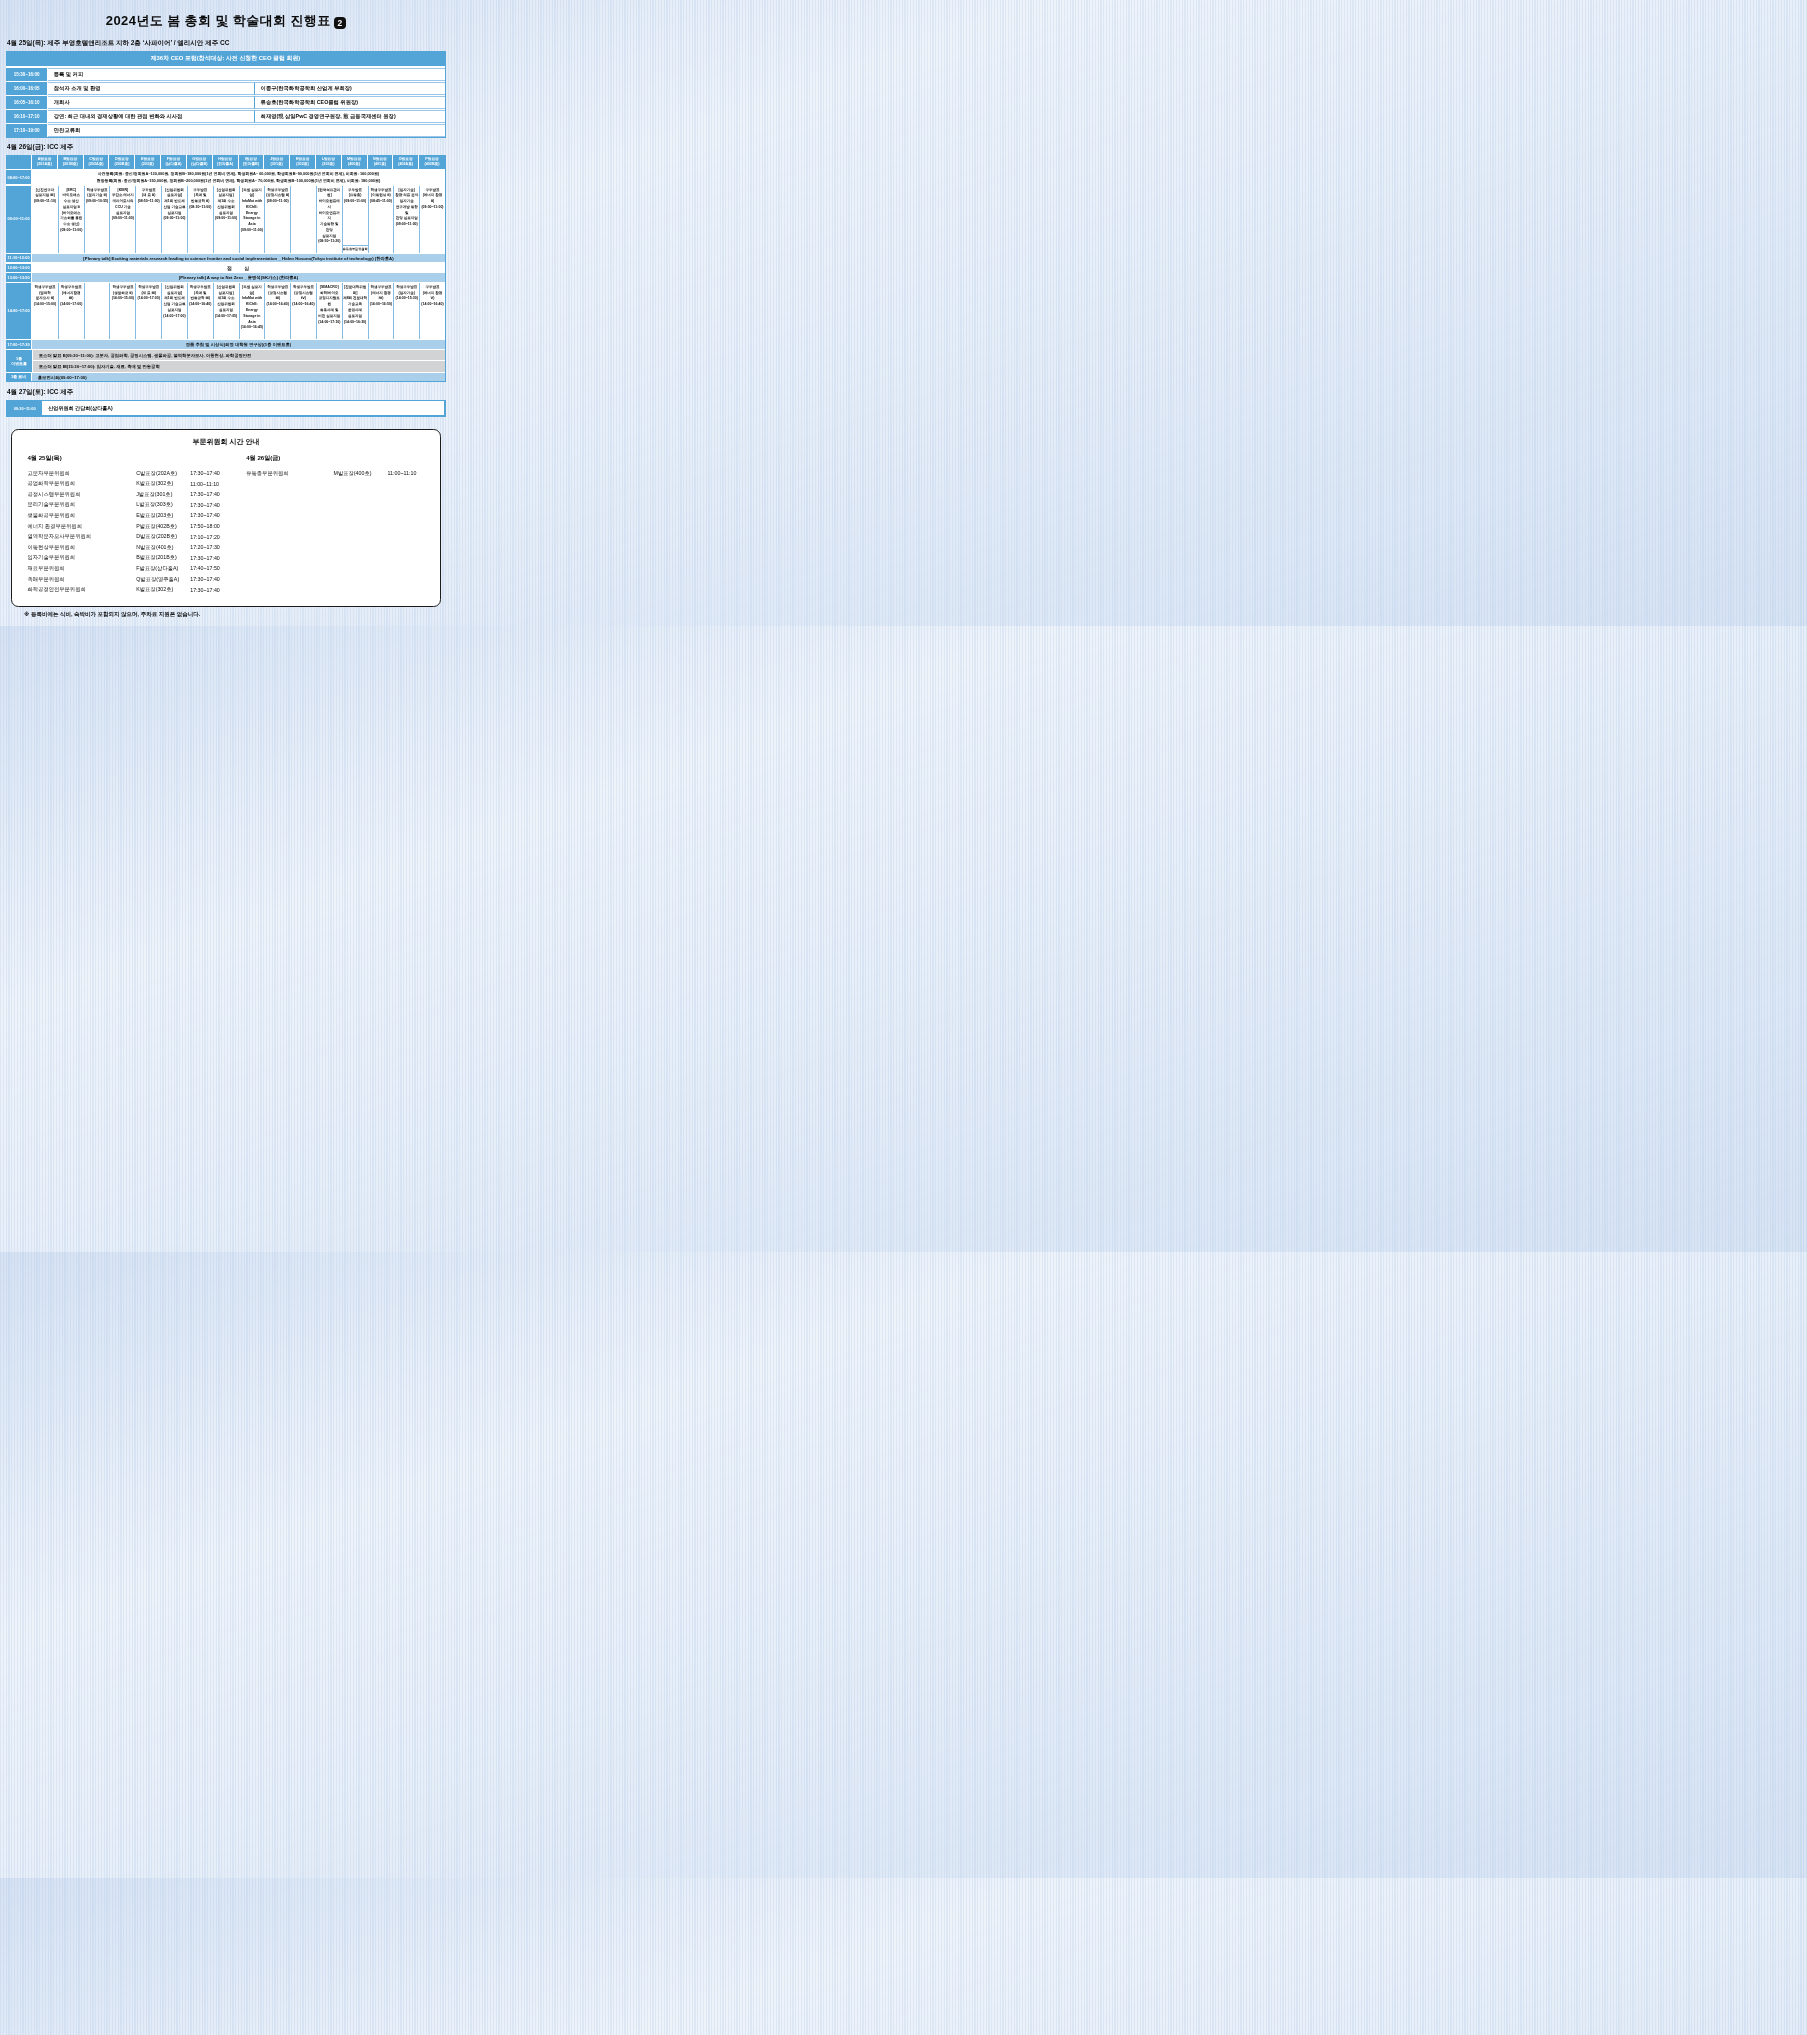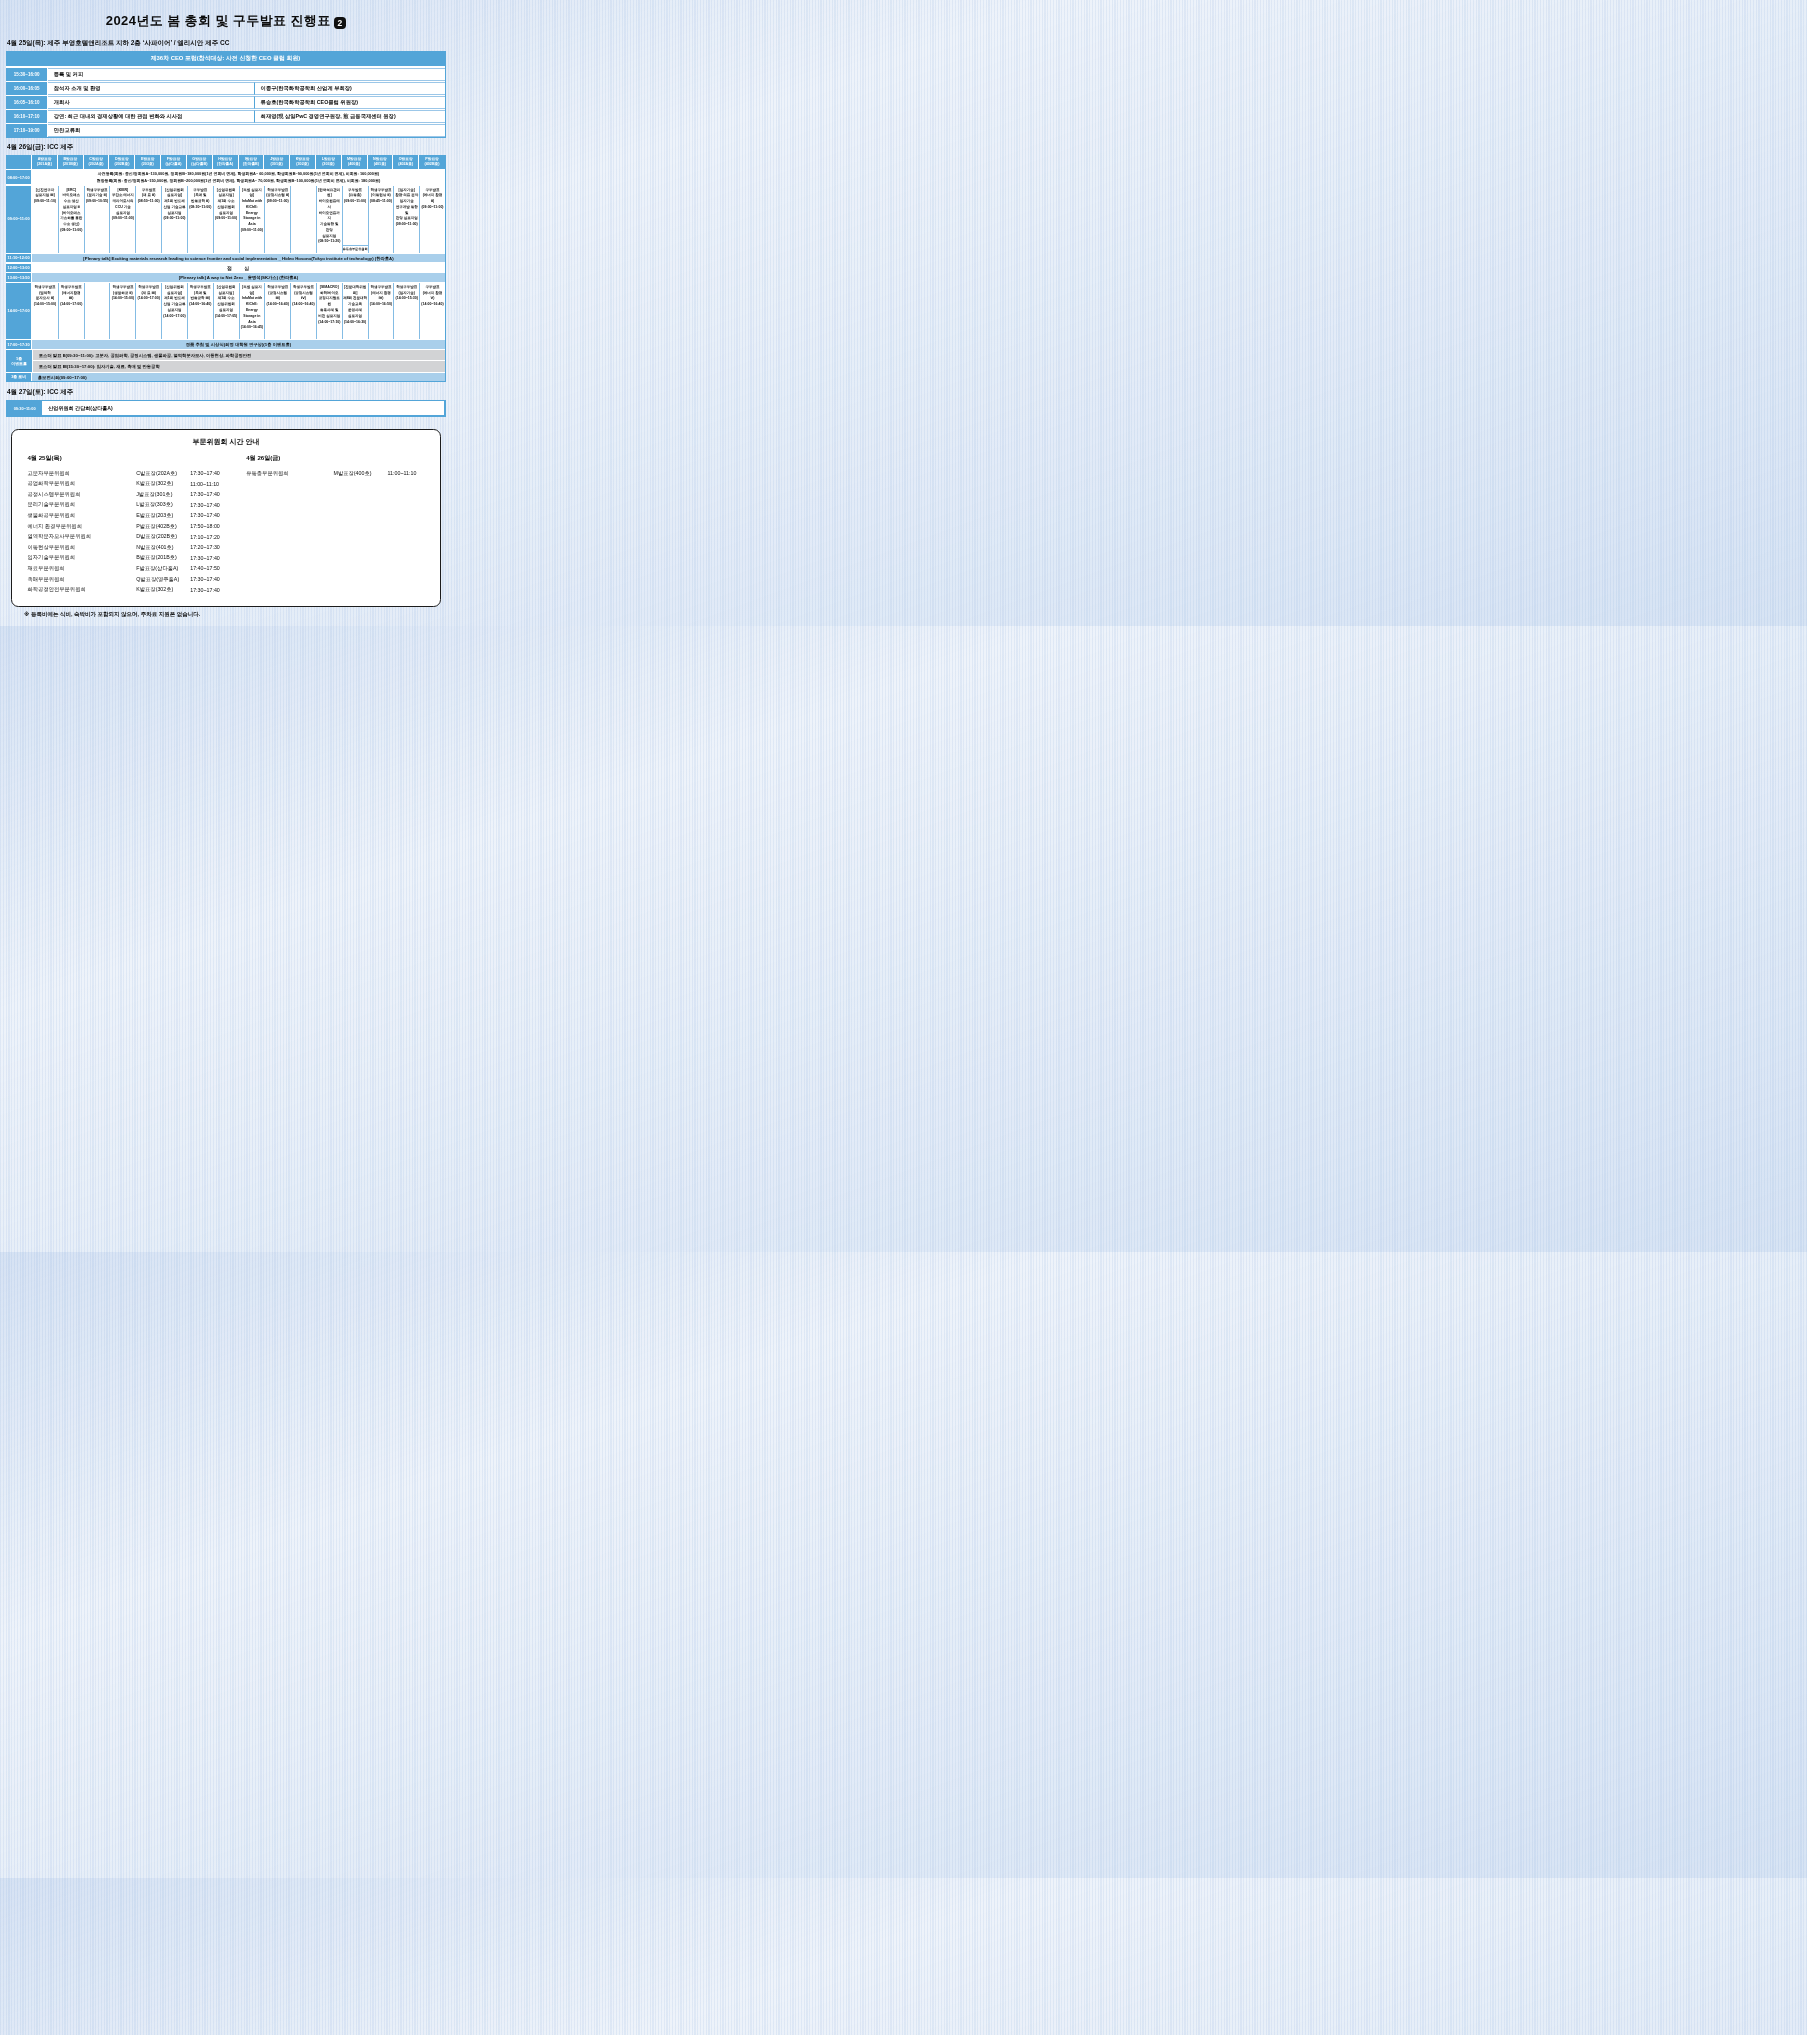--- a/index.html
+++ b/index.html
@@ -77,21 +77,21 @@
   .bitem{ display:grid; grid-template-columns:1fr 54px 37px; font-size:5.3px; padding:1.8px 0; align-items:center;}
   .bitem .room{ text-align:left;}
   .footnote{ font-weight:bold; font-size:5.5px; margin:4.1px 0 0 18px;}
 </style>
 </head>
 <body>
 
 <div class="wrap">
 
   <div class="title">
-    <span>2024년도 봄 총회 및 구두발표 진행표</span><span class="badge">2</span>
+    <span>2024년도 봄 총회 및 학술대회 진행표</span><span class="badge">2</span>
   </div>
 
   <div class="sect-head">4월 25일(목): 제주 부영호텔앤리조트 지하 2층 ‘사파이어’ / 엘리시안 제주 CC</div>
   <div class="ceo">
     <div class="ceo-header">제36차 CEO 포럼(참석대상: 사전 신청한 CEO 클럽 회원)</div>
     <div class="ceo-row">
       <div class="ceo-time">15:30~16:00</div>
       <div class="ceo-event full">등록 및 커피</div>
     </div>
     <div class="ceo-row">

